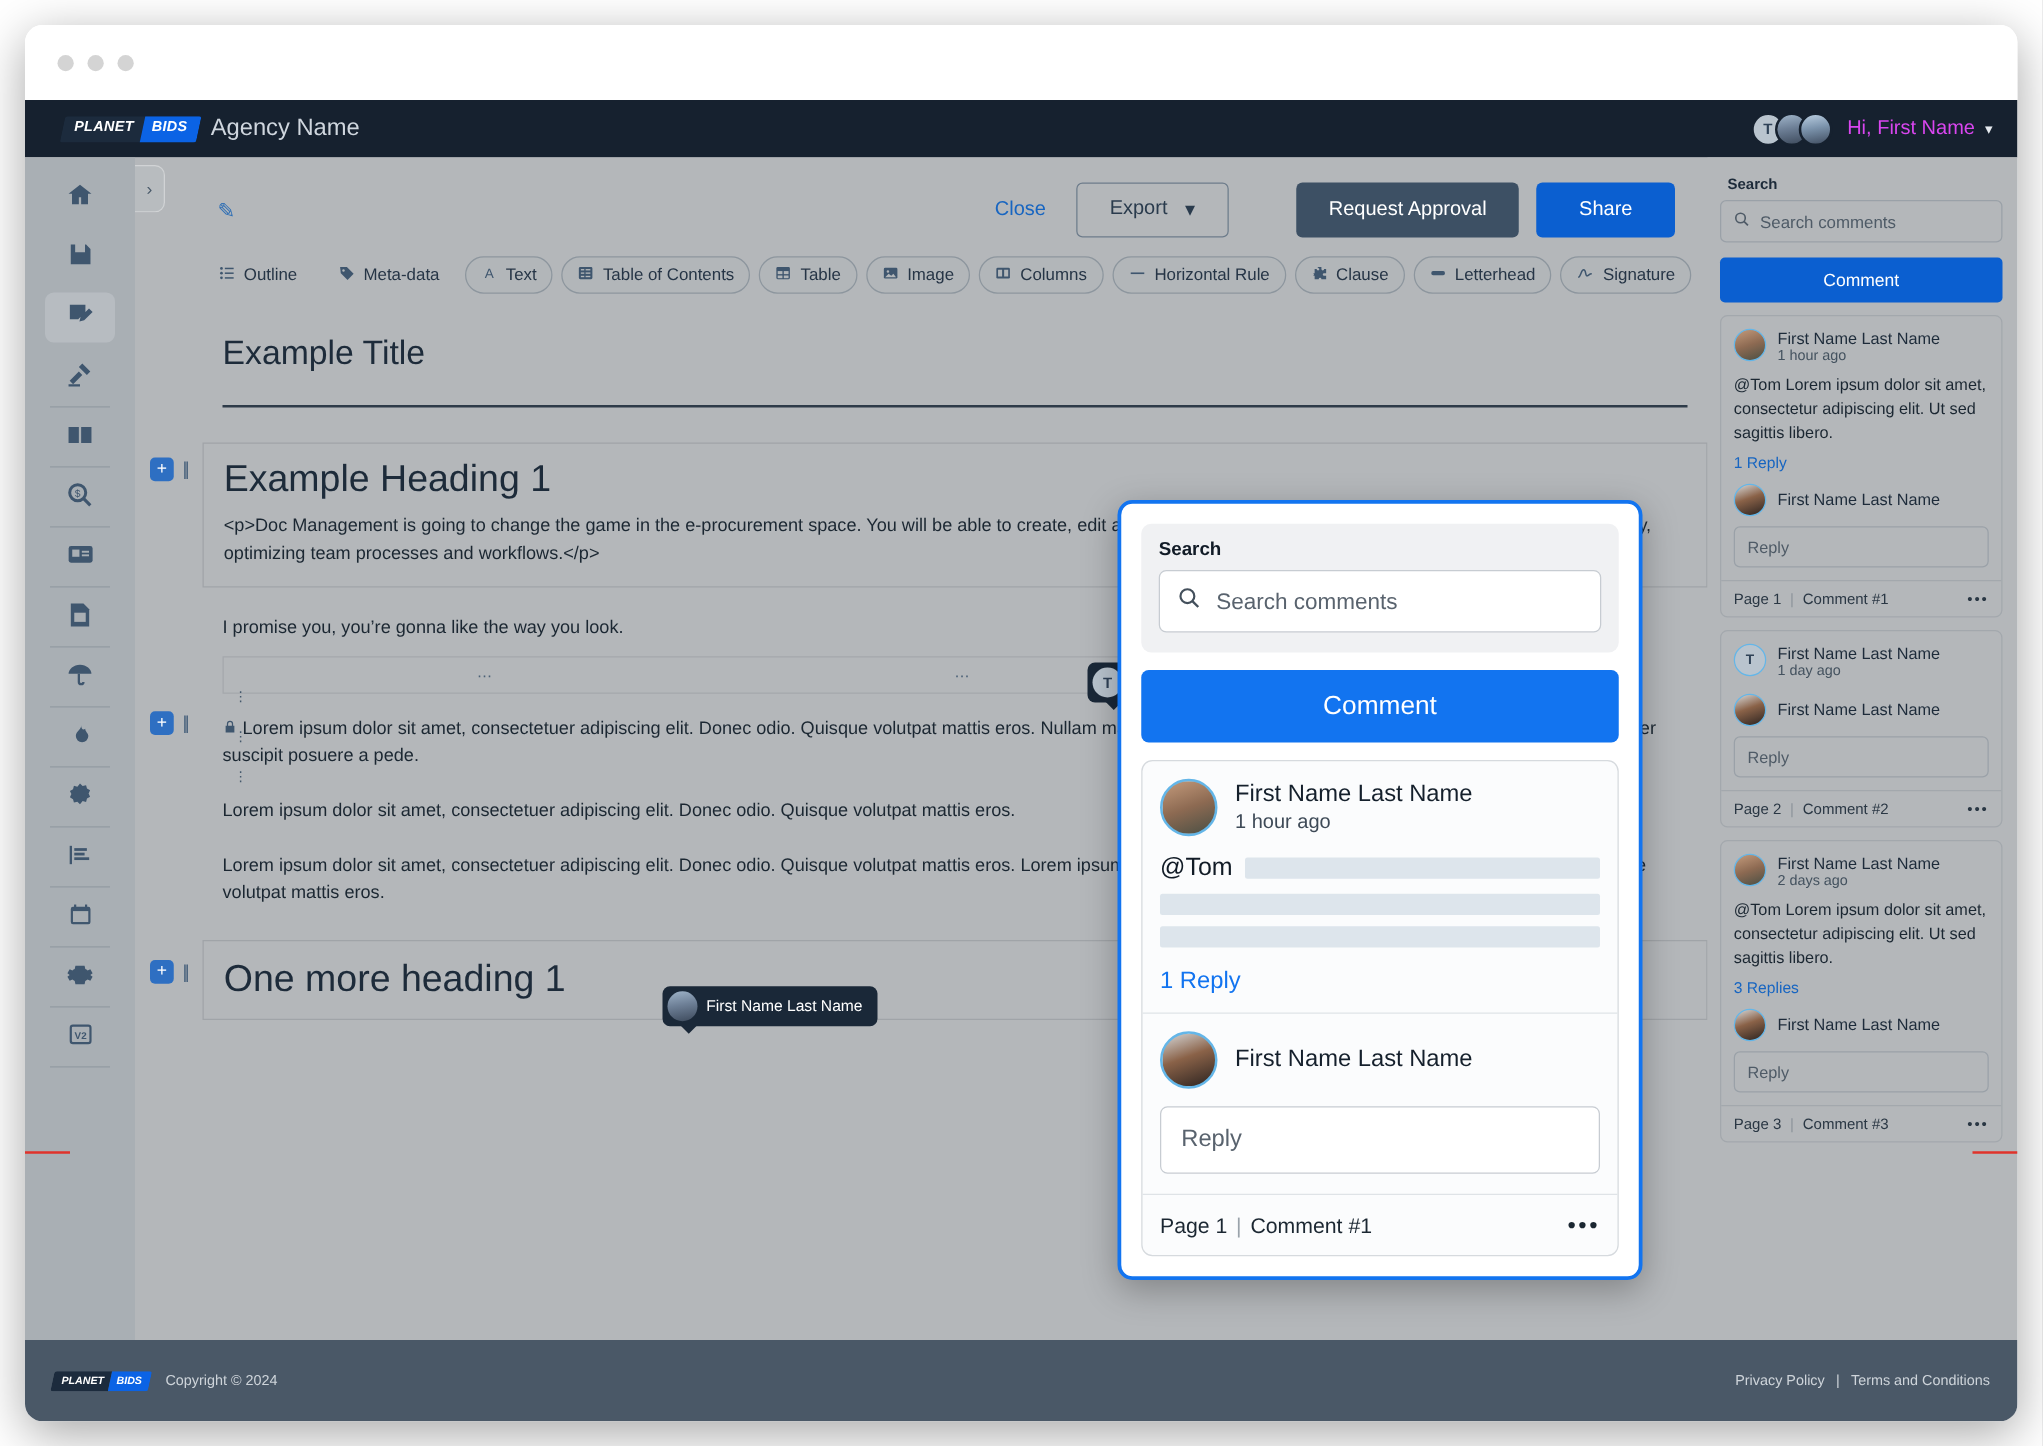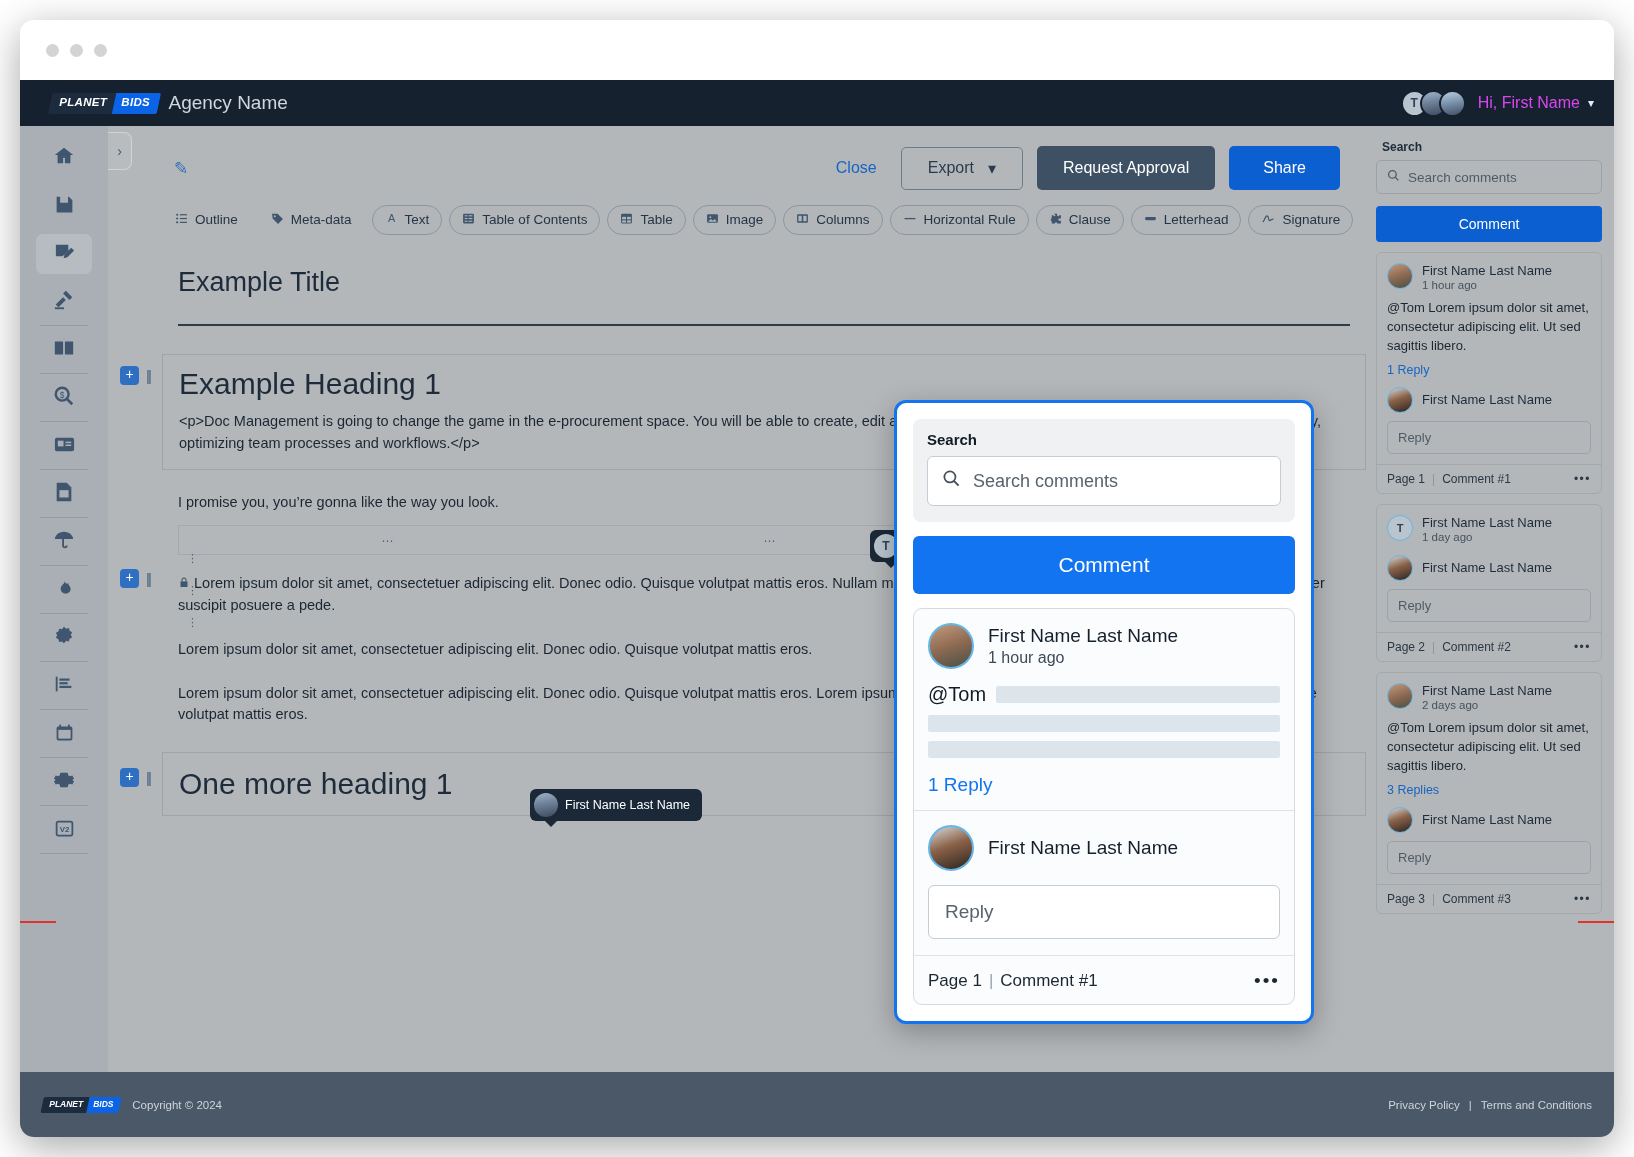--- a/index.html
+++ b/index.html
@@ -96,21 +96,21 @@
   .head-actions { margin-left: auto; display: flex; align-items: center; gap: 14px; }
   .btn-link { color: #1765c1; font-size: 16px; background:none; border:none; cursor:pointer;
     font-family: inherit; padding: 6px 10px;}
   .btn-outline {
     border: 1px solid #6d7c8b; background: transparent; color: #2a3b4d;
     padding: 11px 26px; border-radius: 5px; font-size: 16px; cursor:pointer;
     display: flex; align-items: flex-start; gap: 14px; font-family: inherit;
   }
   .btn-dark {
     background: #3d5064; color: #fff; border: none; padding: 13px 26px;
-    border-radius: 5px; font-size: 16px; cursor: pointer; font-family: inherit;
+    border-radius: 5px; font-size: 16px; cursor: pointer; font-family: inherit; margin-left: 40px;
   }
   .btn-blue {
     background: #0b5fd0; color: #fff; border: none; padding: 13px 34px;
     border-radius: 5px; font-size: 16px; cursor: pointer; font-family: inherit;
   }
 
   
   .toolbar {
     display: flex; align-items: center; gap: 7px; padding: 14px 22px 10px 54px;
     flex-wrap: nowrap;

